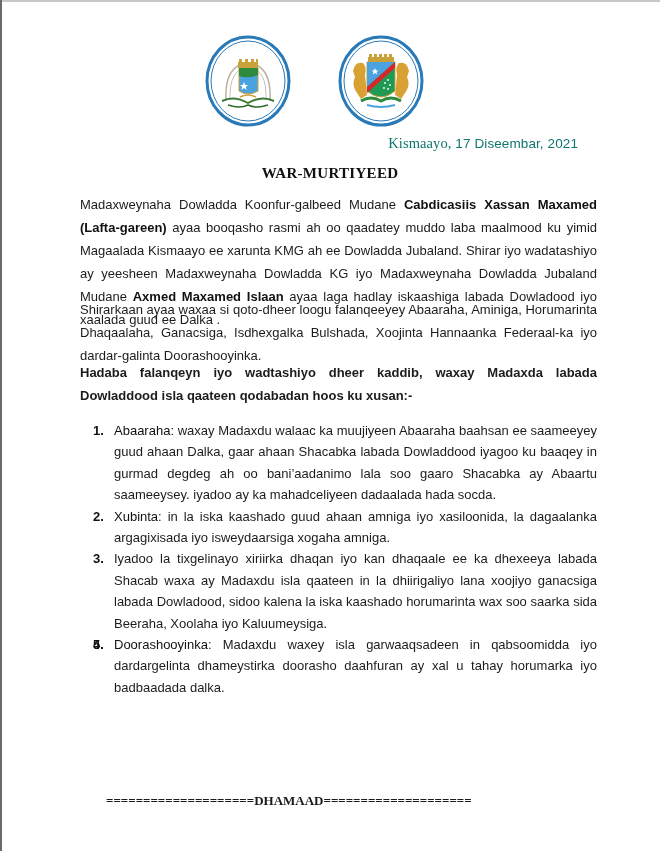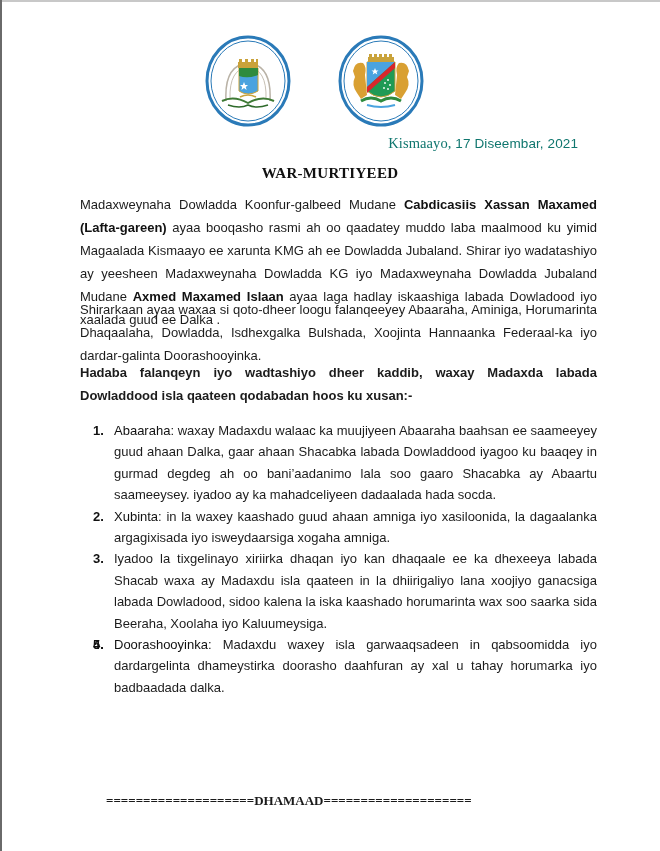--- a/index.html
+++ b/index.html
@@ -186,32 +186,32 @@
 <div class="dateline">
   <span class="place">Kismaayo,</span><span> 17 Diseembar, 2021</span>
 </div>
 
 <div class="doc-title">WAR-MURTIYEED</div>
 
 <div class="body-text para-1">
   <span>Madaxweynaha Dowladda Koonfur-galbeed Mudane </span><b>Cabdicasiis Xassan Maxamed (Lafta-gareen)</b><span> ayaa booqasho rasmi ah oo qaadatey muddo laba maalmood ku yimid Magaalada Kismaayo ee xarunta KMG ah ee Dowladda Jubaland. Shirar iyo wadatashiyo ay yeesheen Madaxweynaha Dowladda KG iyo Madaxweynaha Dowladda Jubaland Mudane </span><b>Axmed Maxamed Islaan</b><span>  ayaa laga hadlay iskaashiga labada Dowladood iyo xaalada guud ee Dalka .</span>
 </div>
 
-<div class="body-text para-2">Shirarkaan ayaa waxaa si qoto-dheer loogu falanqeeyey Abaaraha, Aminiga, Horumarinta Dhaqaalaha, Dowladda, Isdhexgalka Bulshada, Xoojinta Hannaanka Federaal-ka iyo dardar-galinta  Doorashooyinka.</div>
+<div class="body-text para-2">Shirarkaan ayaa waxaa si qoto-dheer loogu falanqeeyey Abaaraha, Aminiga, Horumarinta Dhaqaalaha, Ganacsiga, Isdhexgalka Bulshada, Xoojinta Hannaanka Federaal-ka iyo dardar-galinta  Doorashooyinka.</div>
 
 <div class="body-text para-3">Hadaba falanqeyn iyo wadtashiyo dheer kaddib, waxay Madaxda labada Dowladdood isla qaateen qodabadan hoos ku xusan:-</div>
 
 <ol class="resolutions">
   <li class="res-item">
     <span class="res-num">1.</span>
     <span class="res-head">Abaaraha</span><span>:</span><span> waxay Madaxdu walaac ka muujiyeen Abaaraha baahsan ee saameeyey guud ahaan Dalka, gaar ahaan Shacabka labada Dowladdood iyagoo ku baaqey in gurmad degdeg ah oo bani’aadanimo lala soo gaaro Shacabka ay Abaartu saameeysey. iyadoo ay ka mahadceliyeen dadaalada hada socda.</span>
   </li>
   <li class="res-item">
     <span class="res-num">2.</span>
-    <span class="res-head">Xubinta</span><span>:</span><span> in la waxey kaashado guud ahaan amniga iyo xasiloonida, la dagaalanka argagixisada iyo isweydaarsiga xogaha amniga.</span>
+    <span class="res-head">Xubinta</span><span>:</span><span> in la iska kaashado guud ahaan amniga iyo xasiloonida, la dagaalanka argagixisada iyo isweydaarsiga xogaha amniga.</span>
   </li>
   <li class="res-item">
     <span class="res-num">3.</span>
     <span class="res-block">Iyadoo la tixgelinayo xiriirka dhaqan iyo kan dhaqaale ee ka dhexeeya labada Shacab waxa ay Madaxdu isla qaateen in la dhiirigaliyo lana xoojiyo ganacsiga labada Dowladood, sidoo kalena la iska kaashado  horumarinta wax soo saarka sida  Beeraha, Xoolaha iyo Kaluumeysiga.</span>
   </li>
   <li class="res-item">
     <span class="res-num">4.</span>
   </li>
   <li class="res-item">
     <span class="res-num">5.</span>

